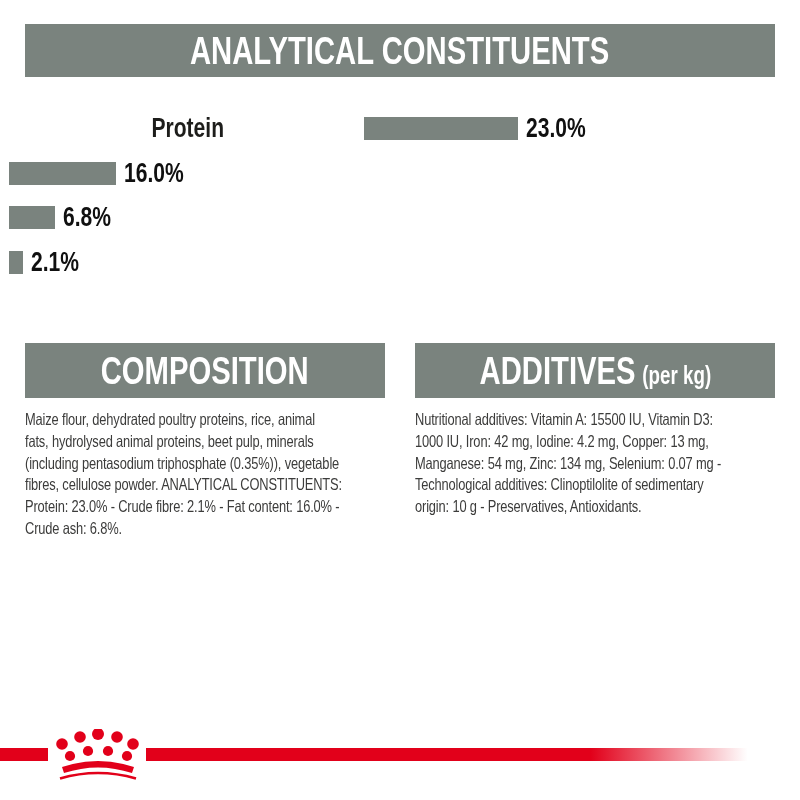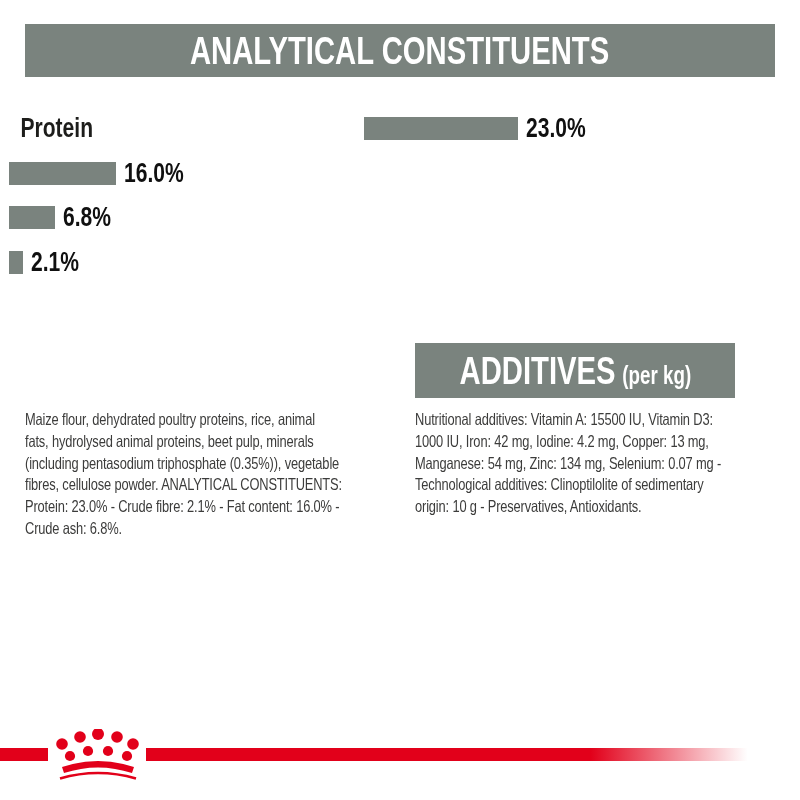--- a/index.html
+++ b/index.html
@@ -12,26 +12,26 @@
     position:absolute;background:#7a837e;display:flex;align-items:center;justify-content:center;
   }
   .bar-header .hd-text{
     color:#ffffff;font-weight:700;font-size:39px;line-height:1;letter-spacing:0;
     transform:scaleX(0.75);transform-origin:center center;white-space:nowrap;
     display:inline-flex;align-items:baseline;gap:9px;
   }
   .hd-suffix{font-size:25px;font-weight:700;}
   #top-header{left:25px;top:24px;width:750px;height:53px;}
   #comp-header{left:25px;top:343px;width:360px;height:55px;}
-  #addi-header{left:415px;top:343px;width:320px;height:55px;}
+  #addi-header{left:415px;top:343px;width:360px;height:55px;}
 
   
   #chart{position:absolute;left:0;top:106px;width:800px;}
   .chart-row{display:flex;align-items:center;height:44.7px;}
-  .chart-label-cell{width:355px;text-align:left;flex:0 0 355px;}
+  .chart-label-cell{width:355px;text-align:center;flex:0 0 355px;}
   .chart-label{
     display:inline-block;font-size:27px;font-weight:700;color:#1d1d1b;line-height:1;
     transform:scaleX(0.78);transform-origin:right center;white-space:nowrap;
   }
   .chart-bar{height:23px;margin-left:9px;background:#7a837e;flex:0 0 auto;}
   .chart-value{
     display:inline-block;margin-left:8px;font-size:27px;font-weight:700;color:#101010;line-height:1;
     transform:scaleX(0.78);transform-origin:left center;white-space:nowrap;
   }
 
@@ -75,20 +75,23 @@
       <div class="chart-row">
         <div class="chart-bar" style="width: 45.56px; background: rgb(122, 131, 126);"></div>
         <span class="chart-value">6.8%</span>
       </div>
       <div class="chart-row">
         <div class="chart-bar" style="width: 14.07px; background: rgb(122, 131, 126);"></div>
         <span class="chart-value">2.1%</span>
       </div>
     </div>
 
+  <div id="comp-header" class="bar-header">
+    <span class="hd-text">COMPOSITION</span>
+  </div>
 
   <div id="addi-header" class="bar-header">
     <span class="hd-text">
       <span>ADDITIVES</span>
       <span class="hd-suffix">(per kg)</span>
     </span>
   </div>
 
   <div id="comp-text" class="body-text">Maize flour, dehydrated poultry proteins, rice, animal
 fats, hydrolysed animal proteins, beet pulp, minerals

